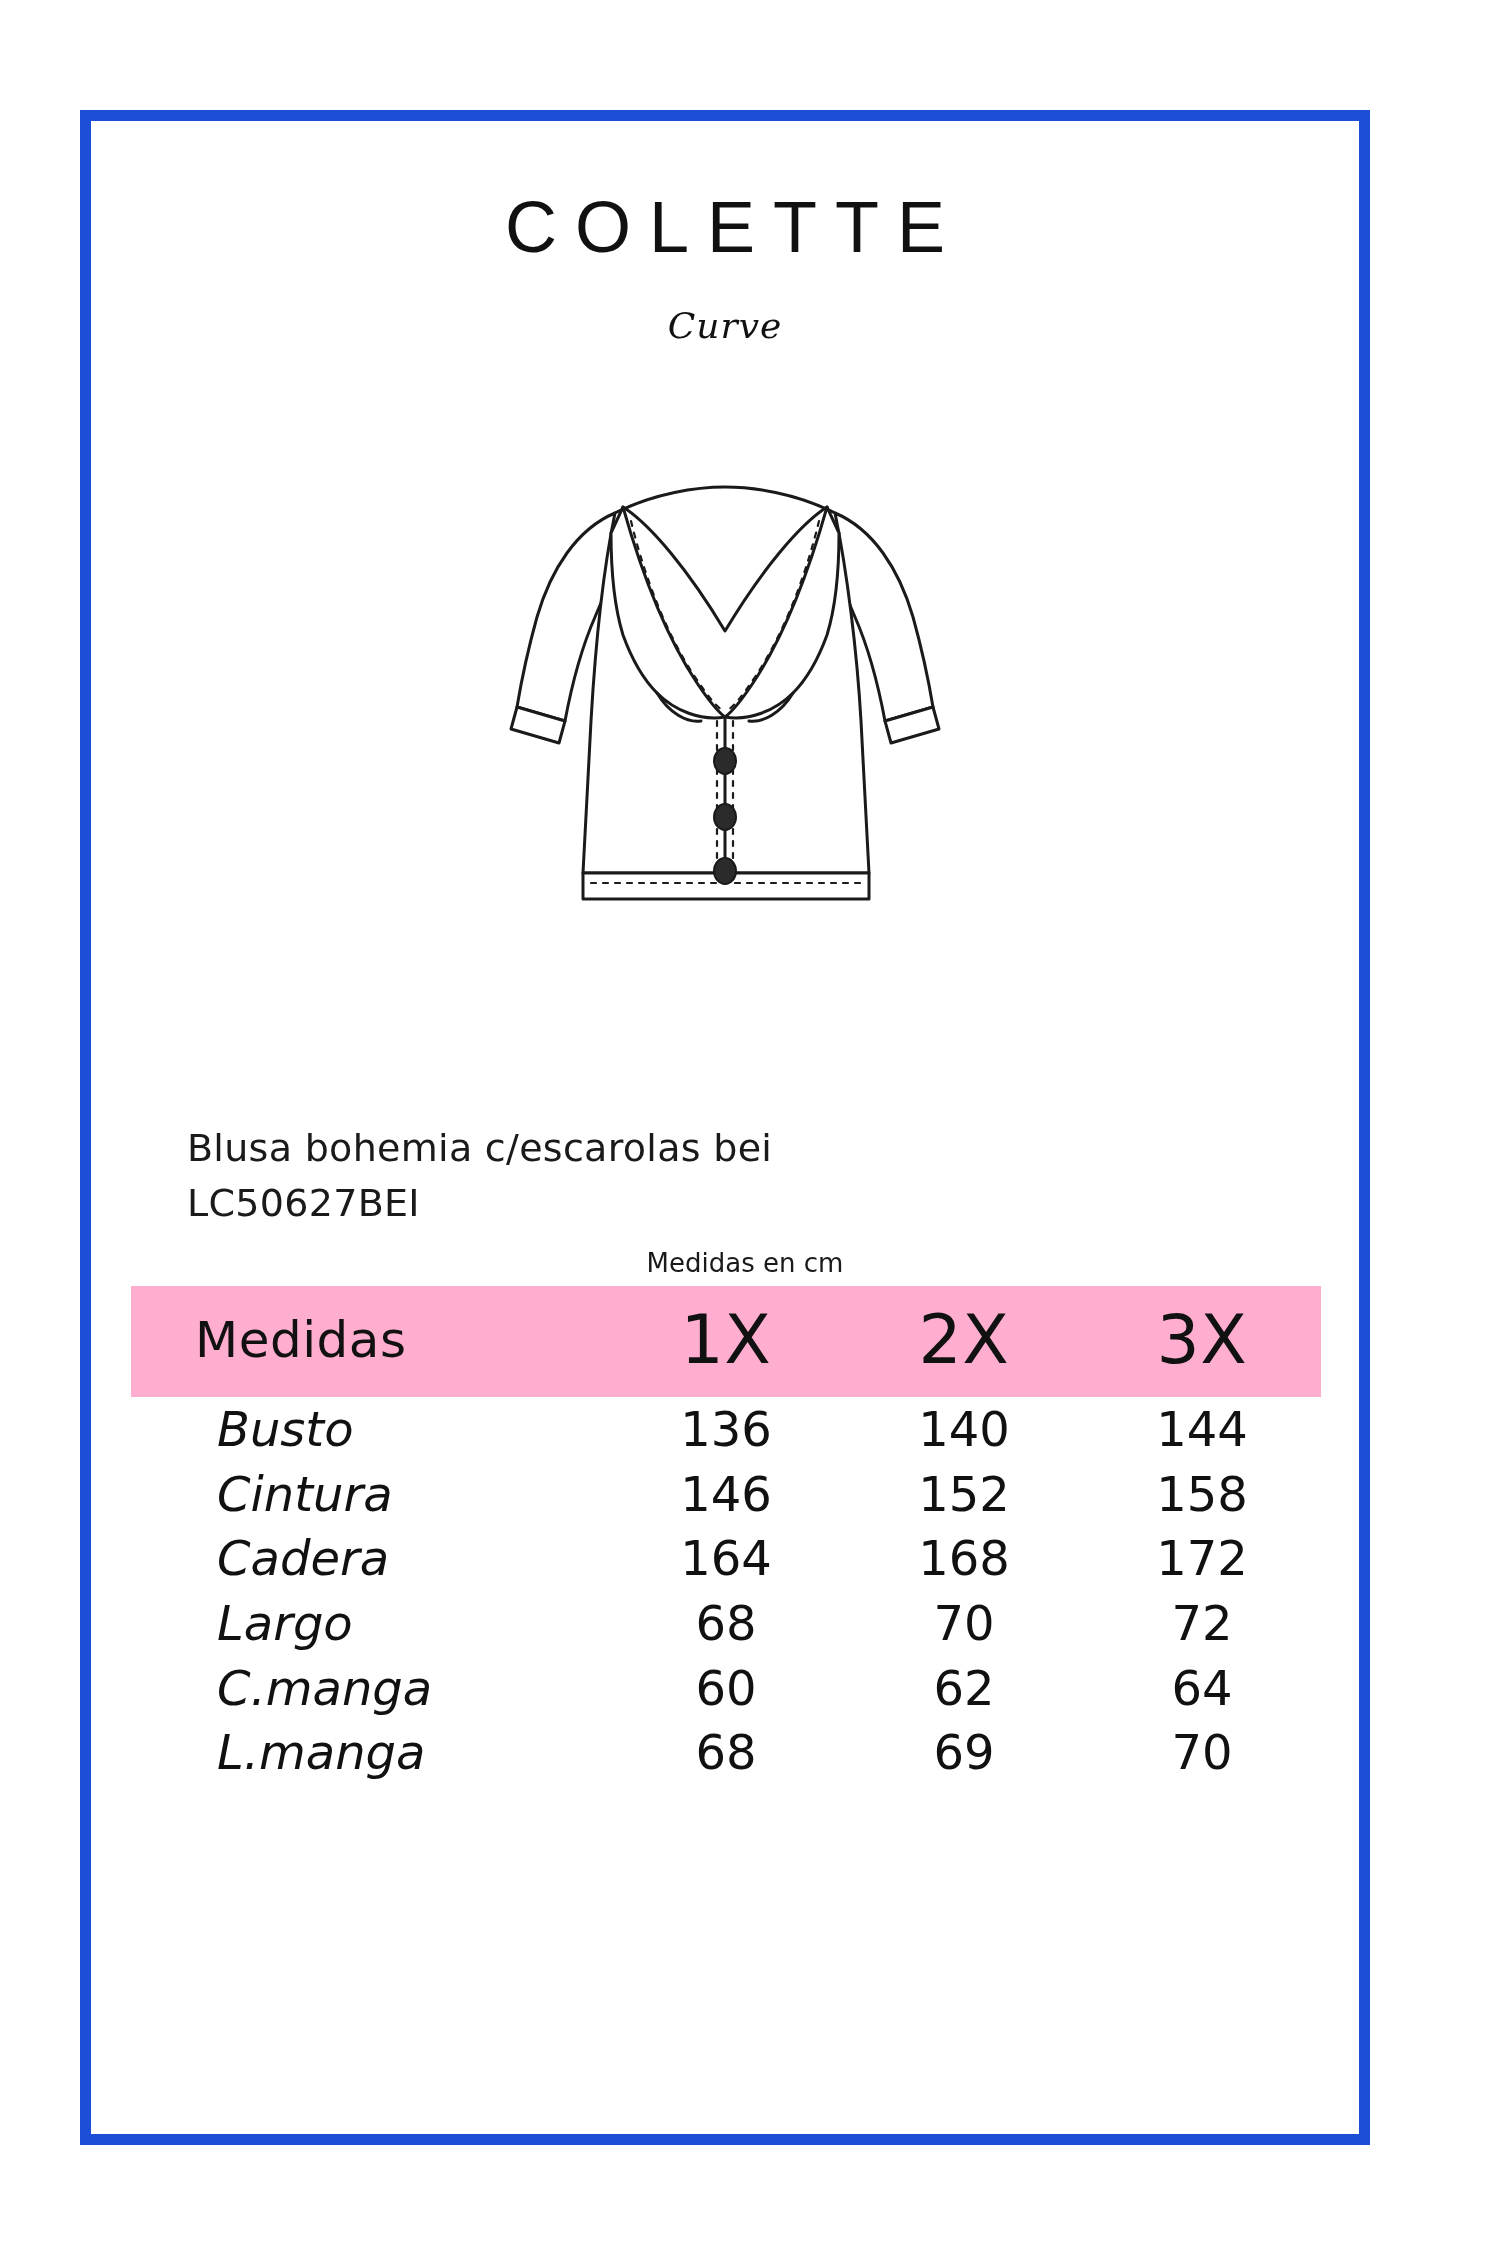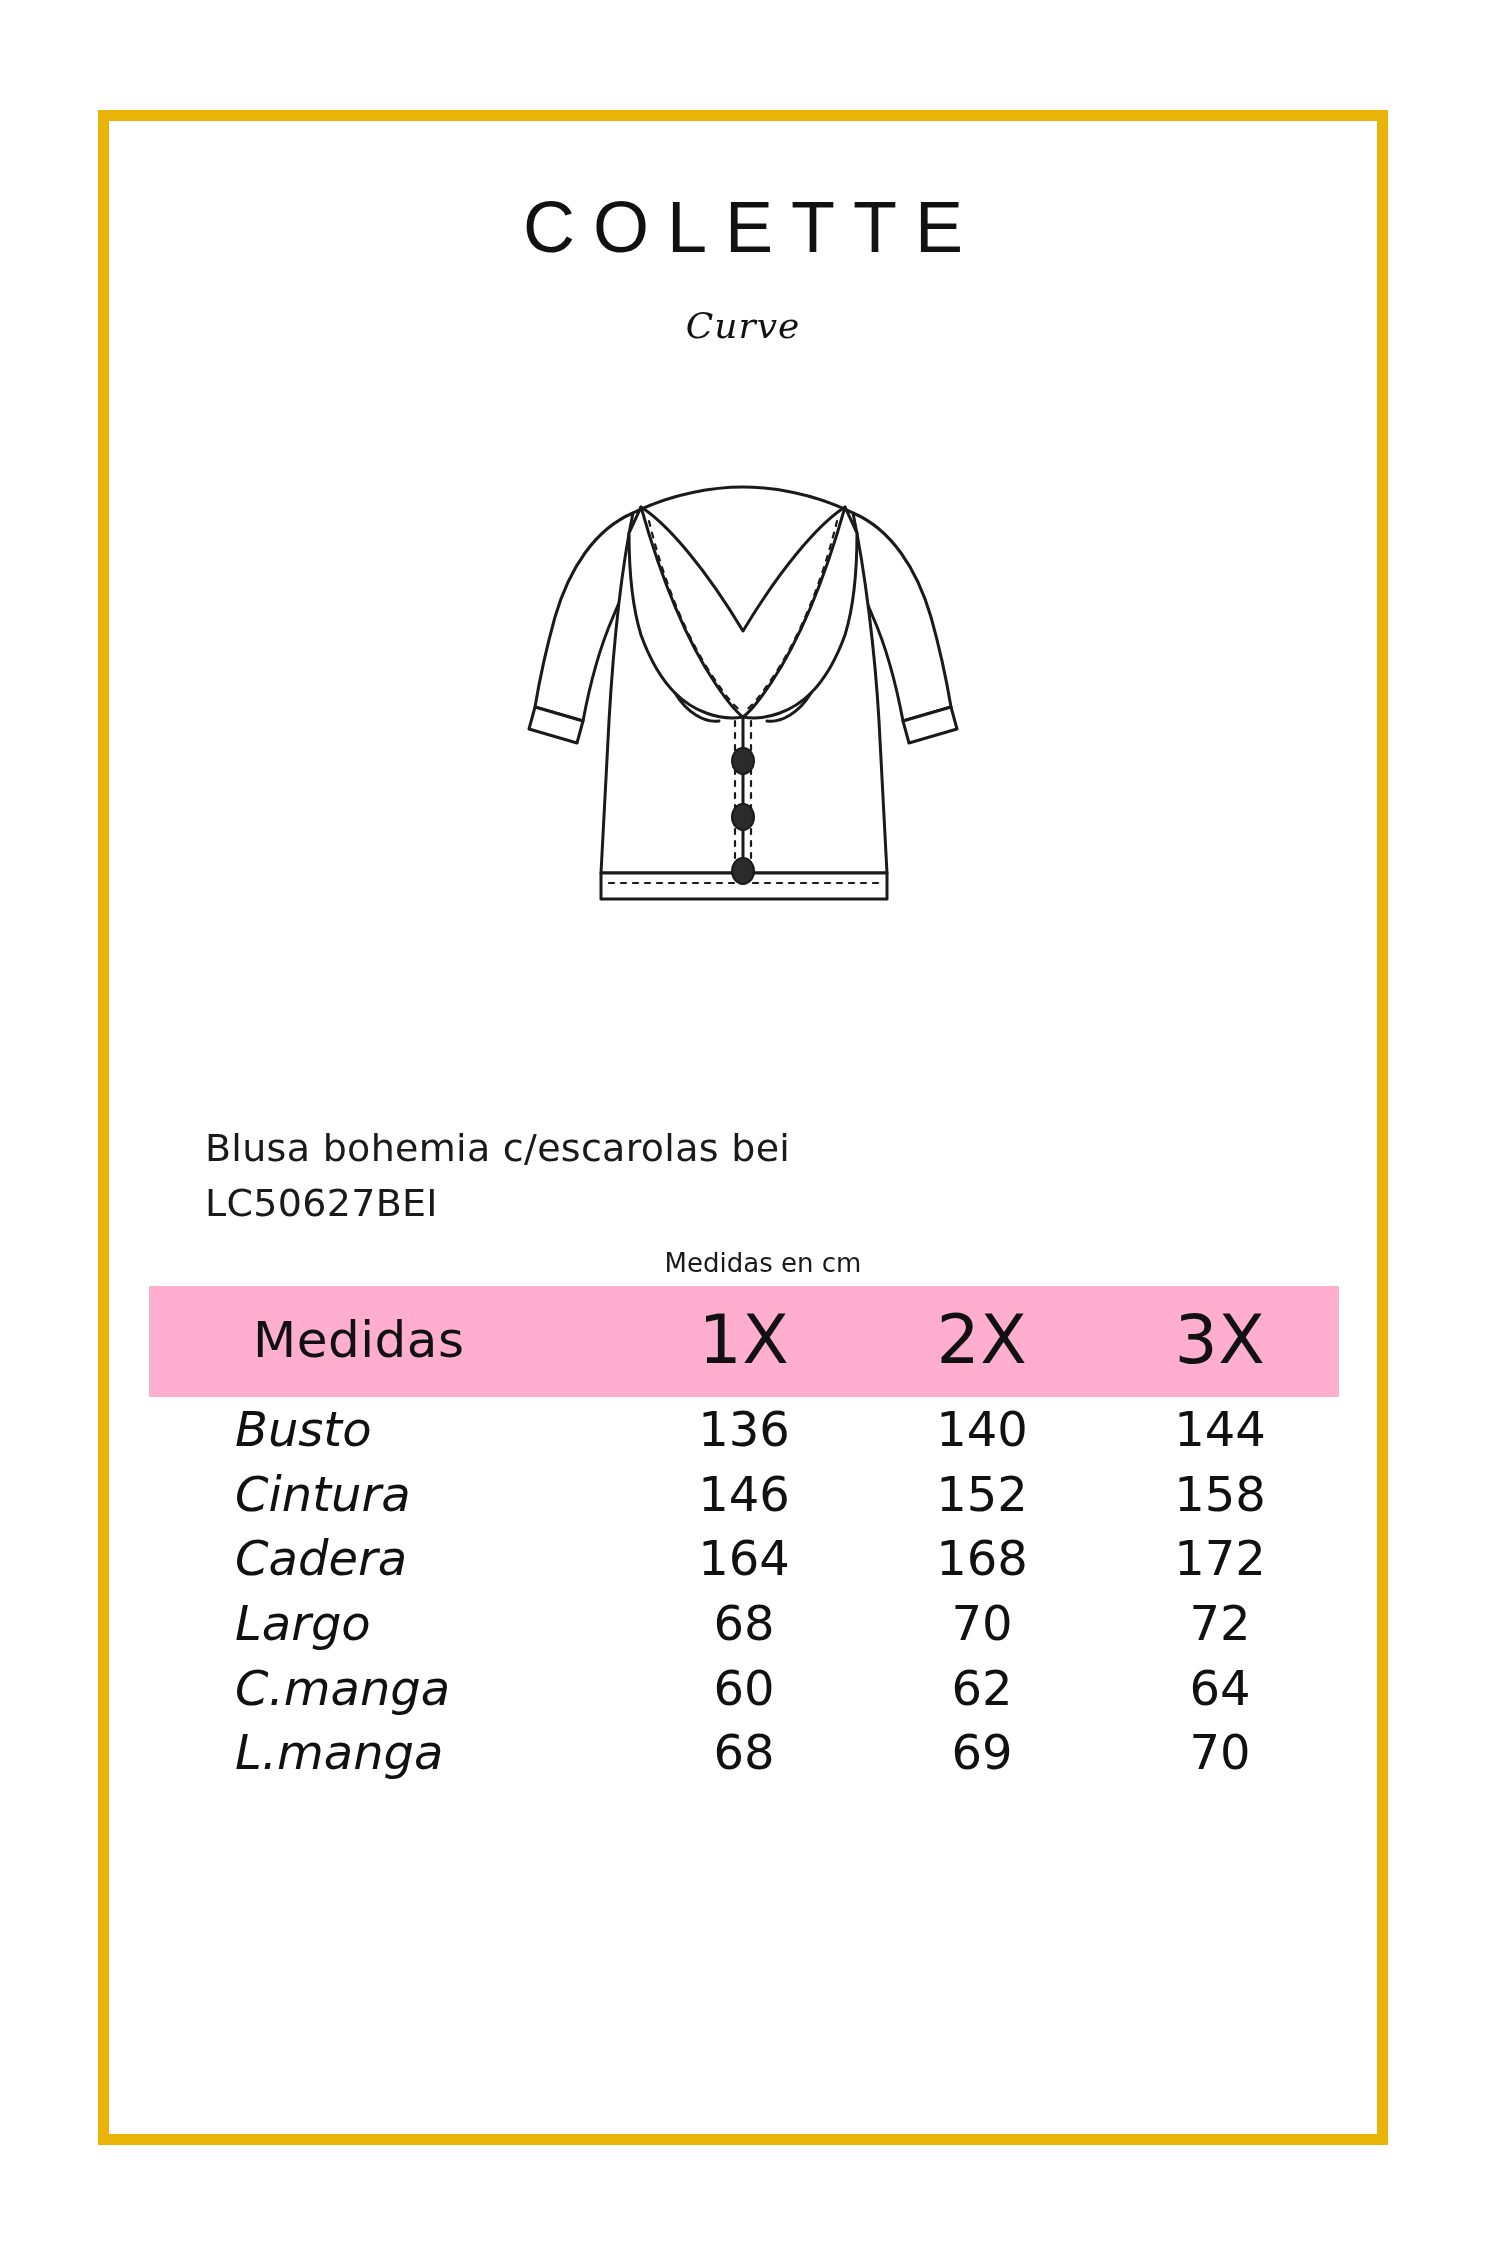--- a/index.html
+++ b/index.html
@@ -19,25 +19,25 @@
     position: absolute;
     left: 0; top: 0;
     width: 1500px;
     height: 2250px;
     background: #ffffff;
   }
 
   
   .frame {
     position: absolute;
-    left: 98px;
+    left: 80px;
     top: 110px;
     width: 1290px;
     height: 2035px;
-    border: 11px solid #eab308;
+    border: 11px solid #1d4ed8;
     box-sizing: border-box;
     background: #ffffff;
   }
 
   
   .brand {
     position: absolute;
     left: 0;
     top: 70px;
     width: 100%;
@@ -121,21 +121,21 @@
     font-family: "DejaVu Sans", sans-serif;
     font-weight: 400;
     font-size: 68px;
     color: #111111;
     padding: 14px 0 18px 0;
     text-align: center;
     letter-spacing: 0.5px;
   }
   table.size-table th.head-label {
     text-align: left;
-    padding-left: 104px;
+    padding-left: 64px;
     font-size: 50px;
   }
   table.size-table td {
     font-family: "DejaVu Sans", sans-serif;
     font-size: 48px;
     color: #111111;
     text-align: center;
     padding: 4px 0 4px 0;
     line-height: 1.18;
   }

